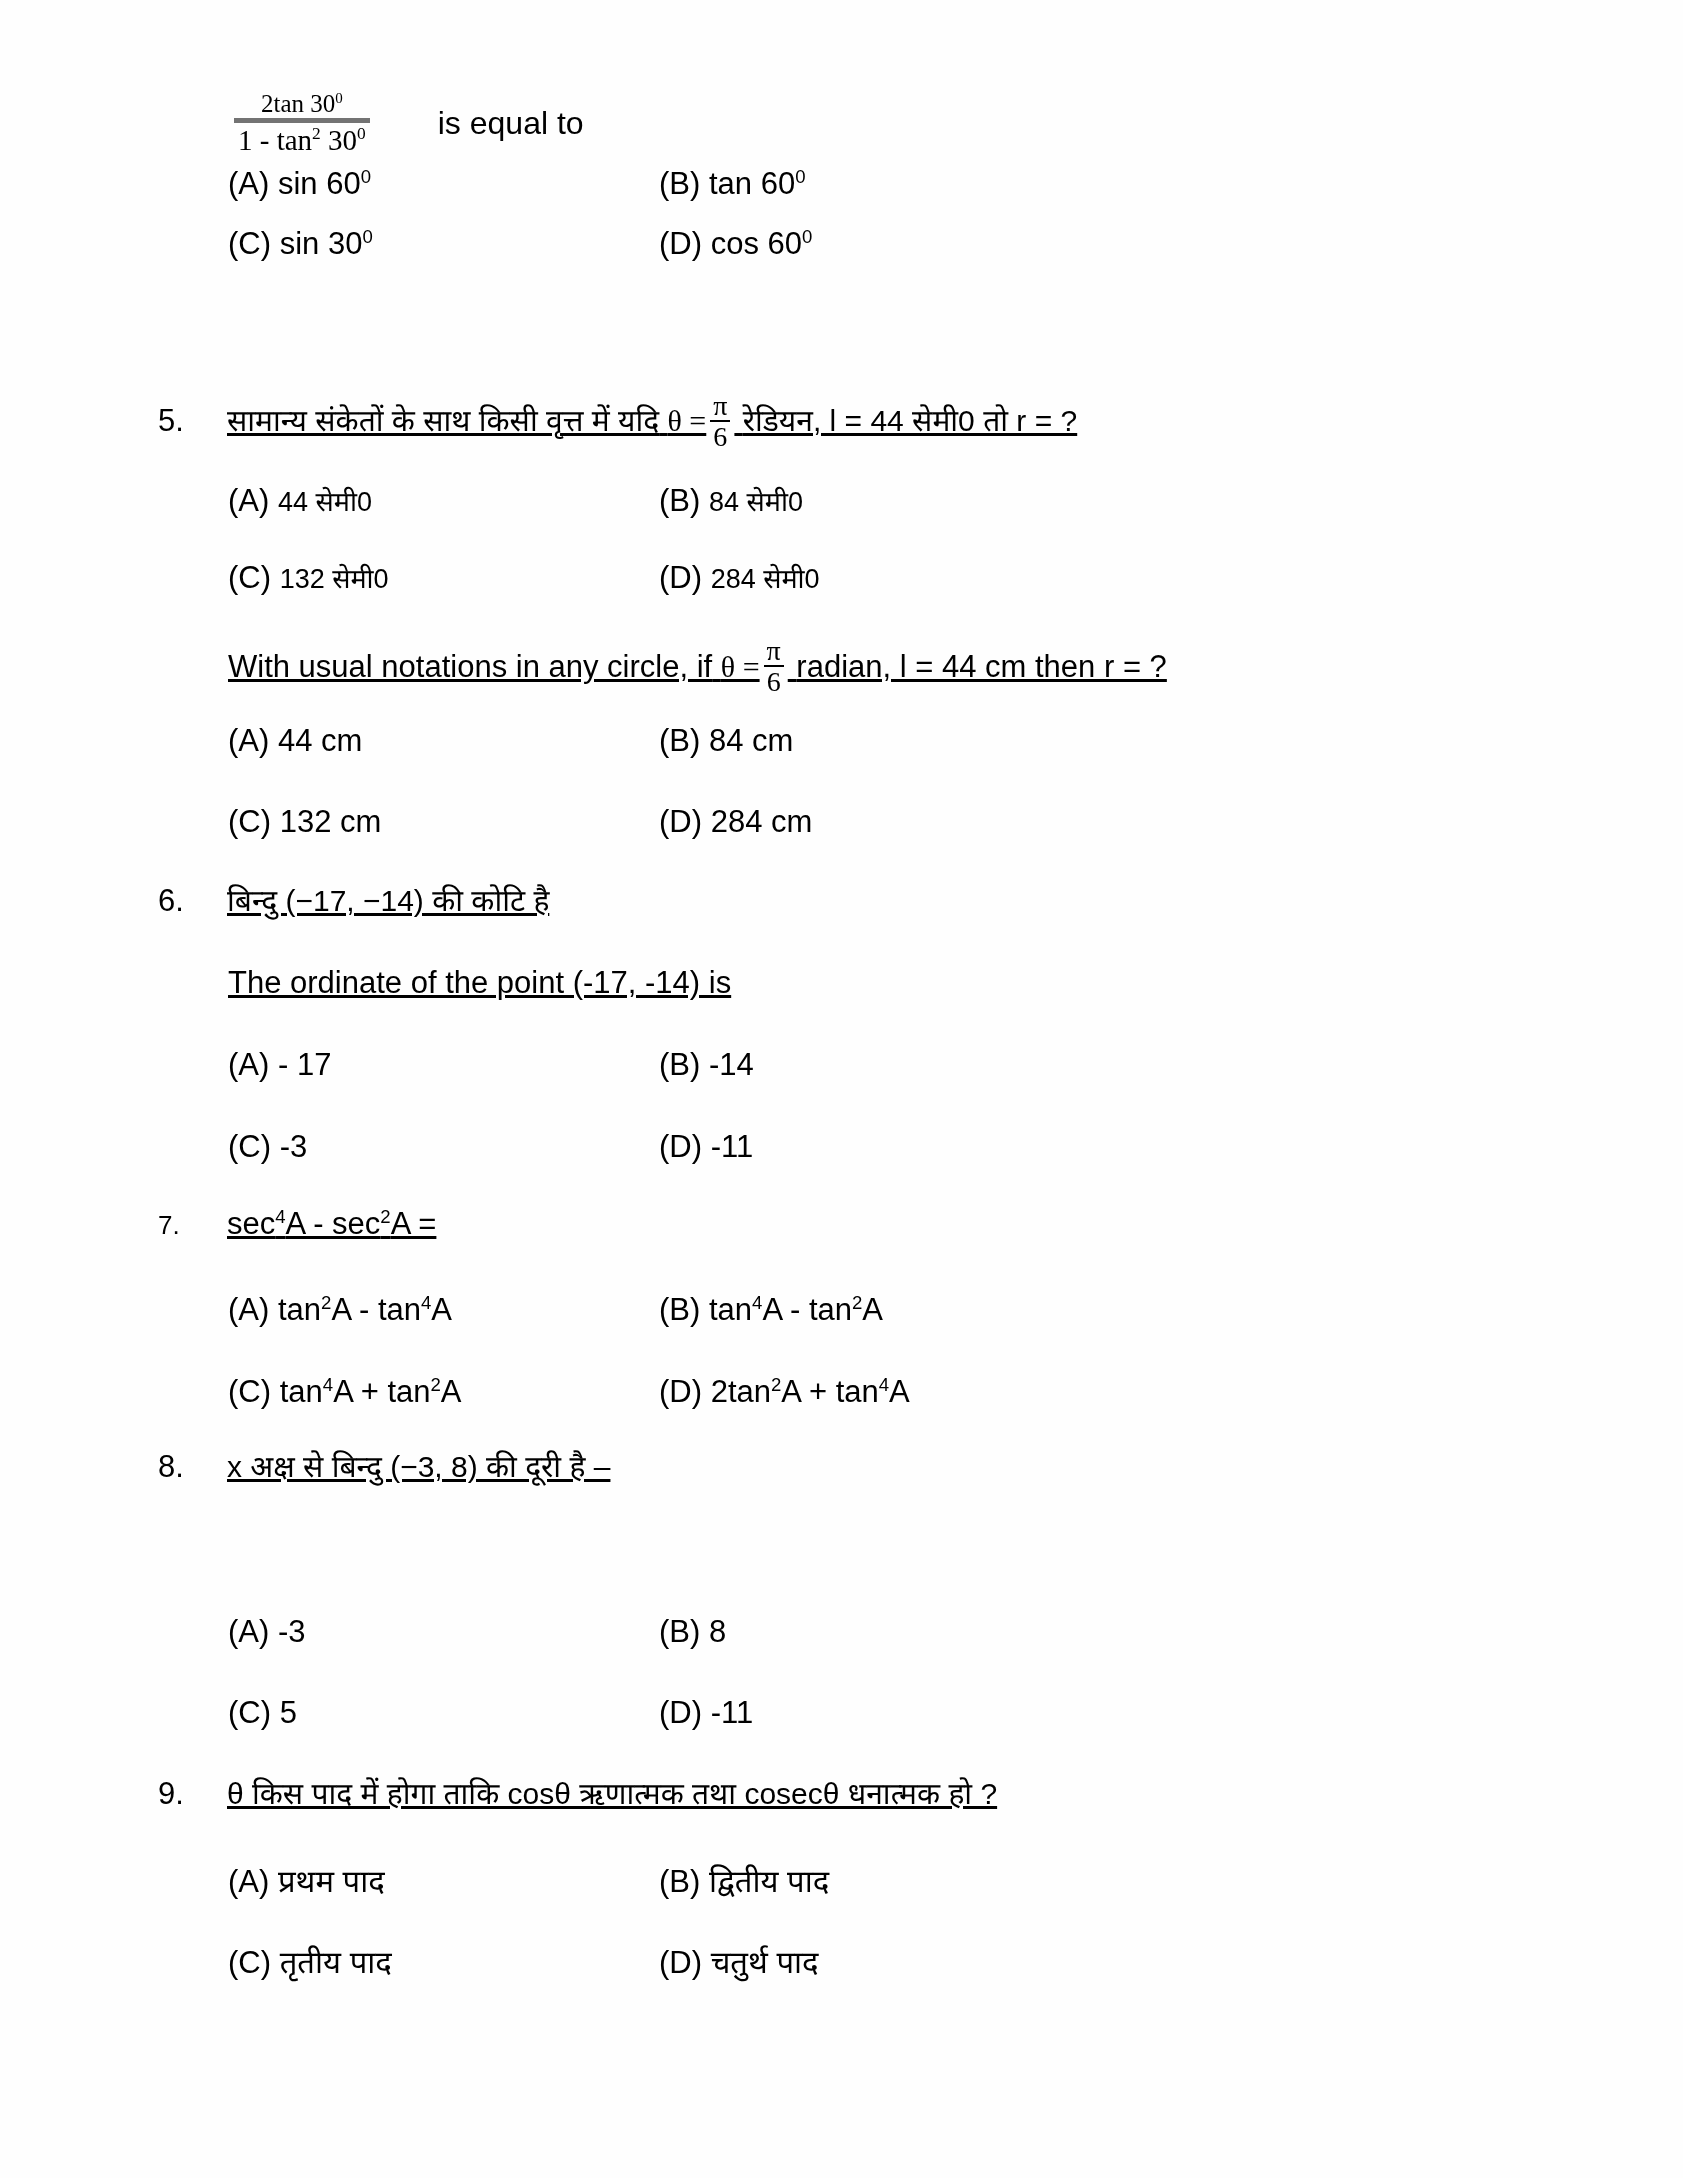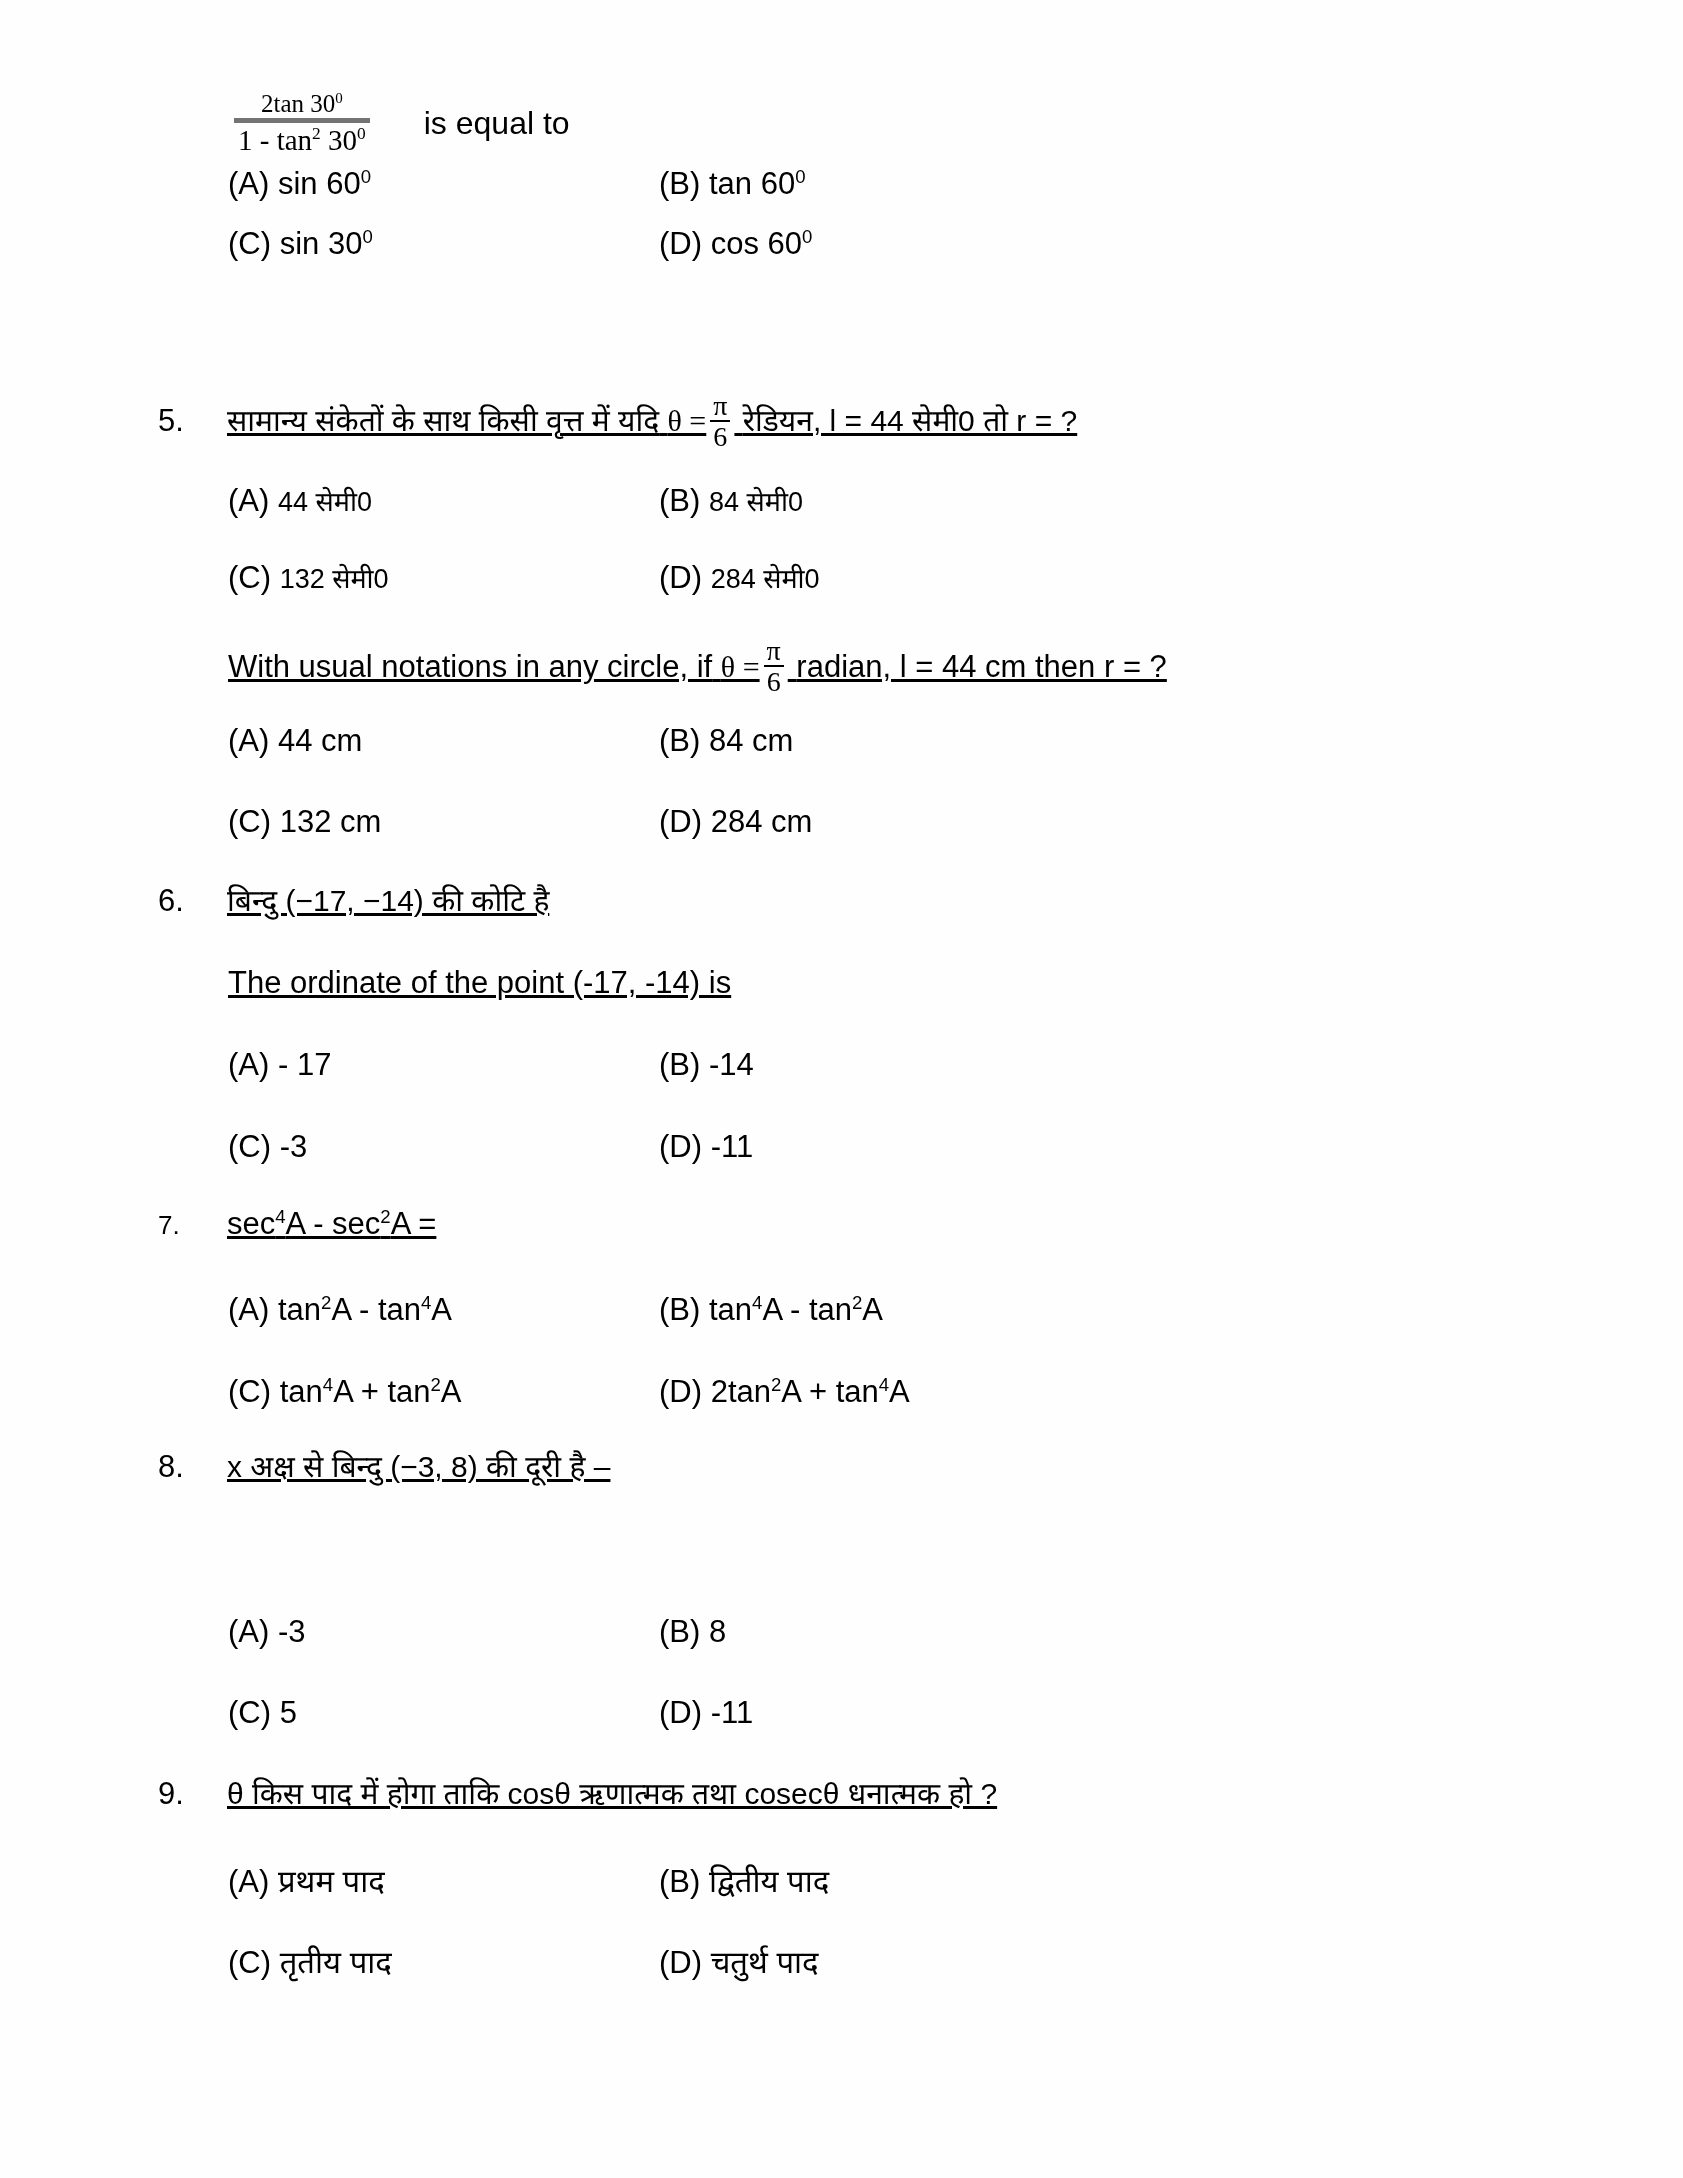--- a/index.html
+++ b/index.html
@@ -132,21 +132,21 @@
   #q4-expr {
     position: absolute;
     left: 234px;
     top: 91px;
     display: flex;
     align-items: center;
   }
   #q4-expr .tail {
     font-family: "Liberation Sans", sans-serif;
     font-size: 32px;
-    margin-left: 54px;
+    margin-left: 68px;
     white-space: nowrap;
   }
 </style>
 </head>
 <body>
 
 <div class="page">
 
   <div id="q4-expr">
     <span class="frac">

